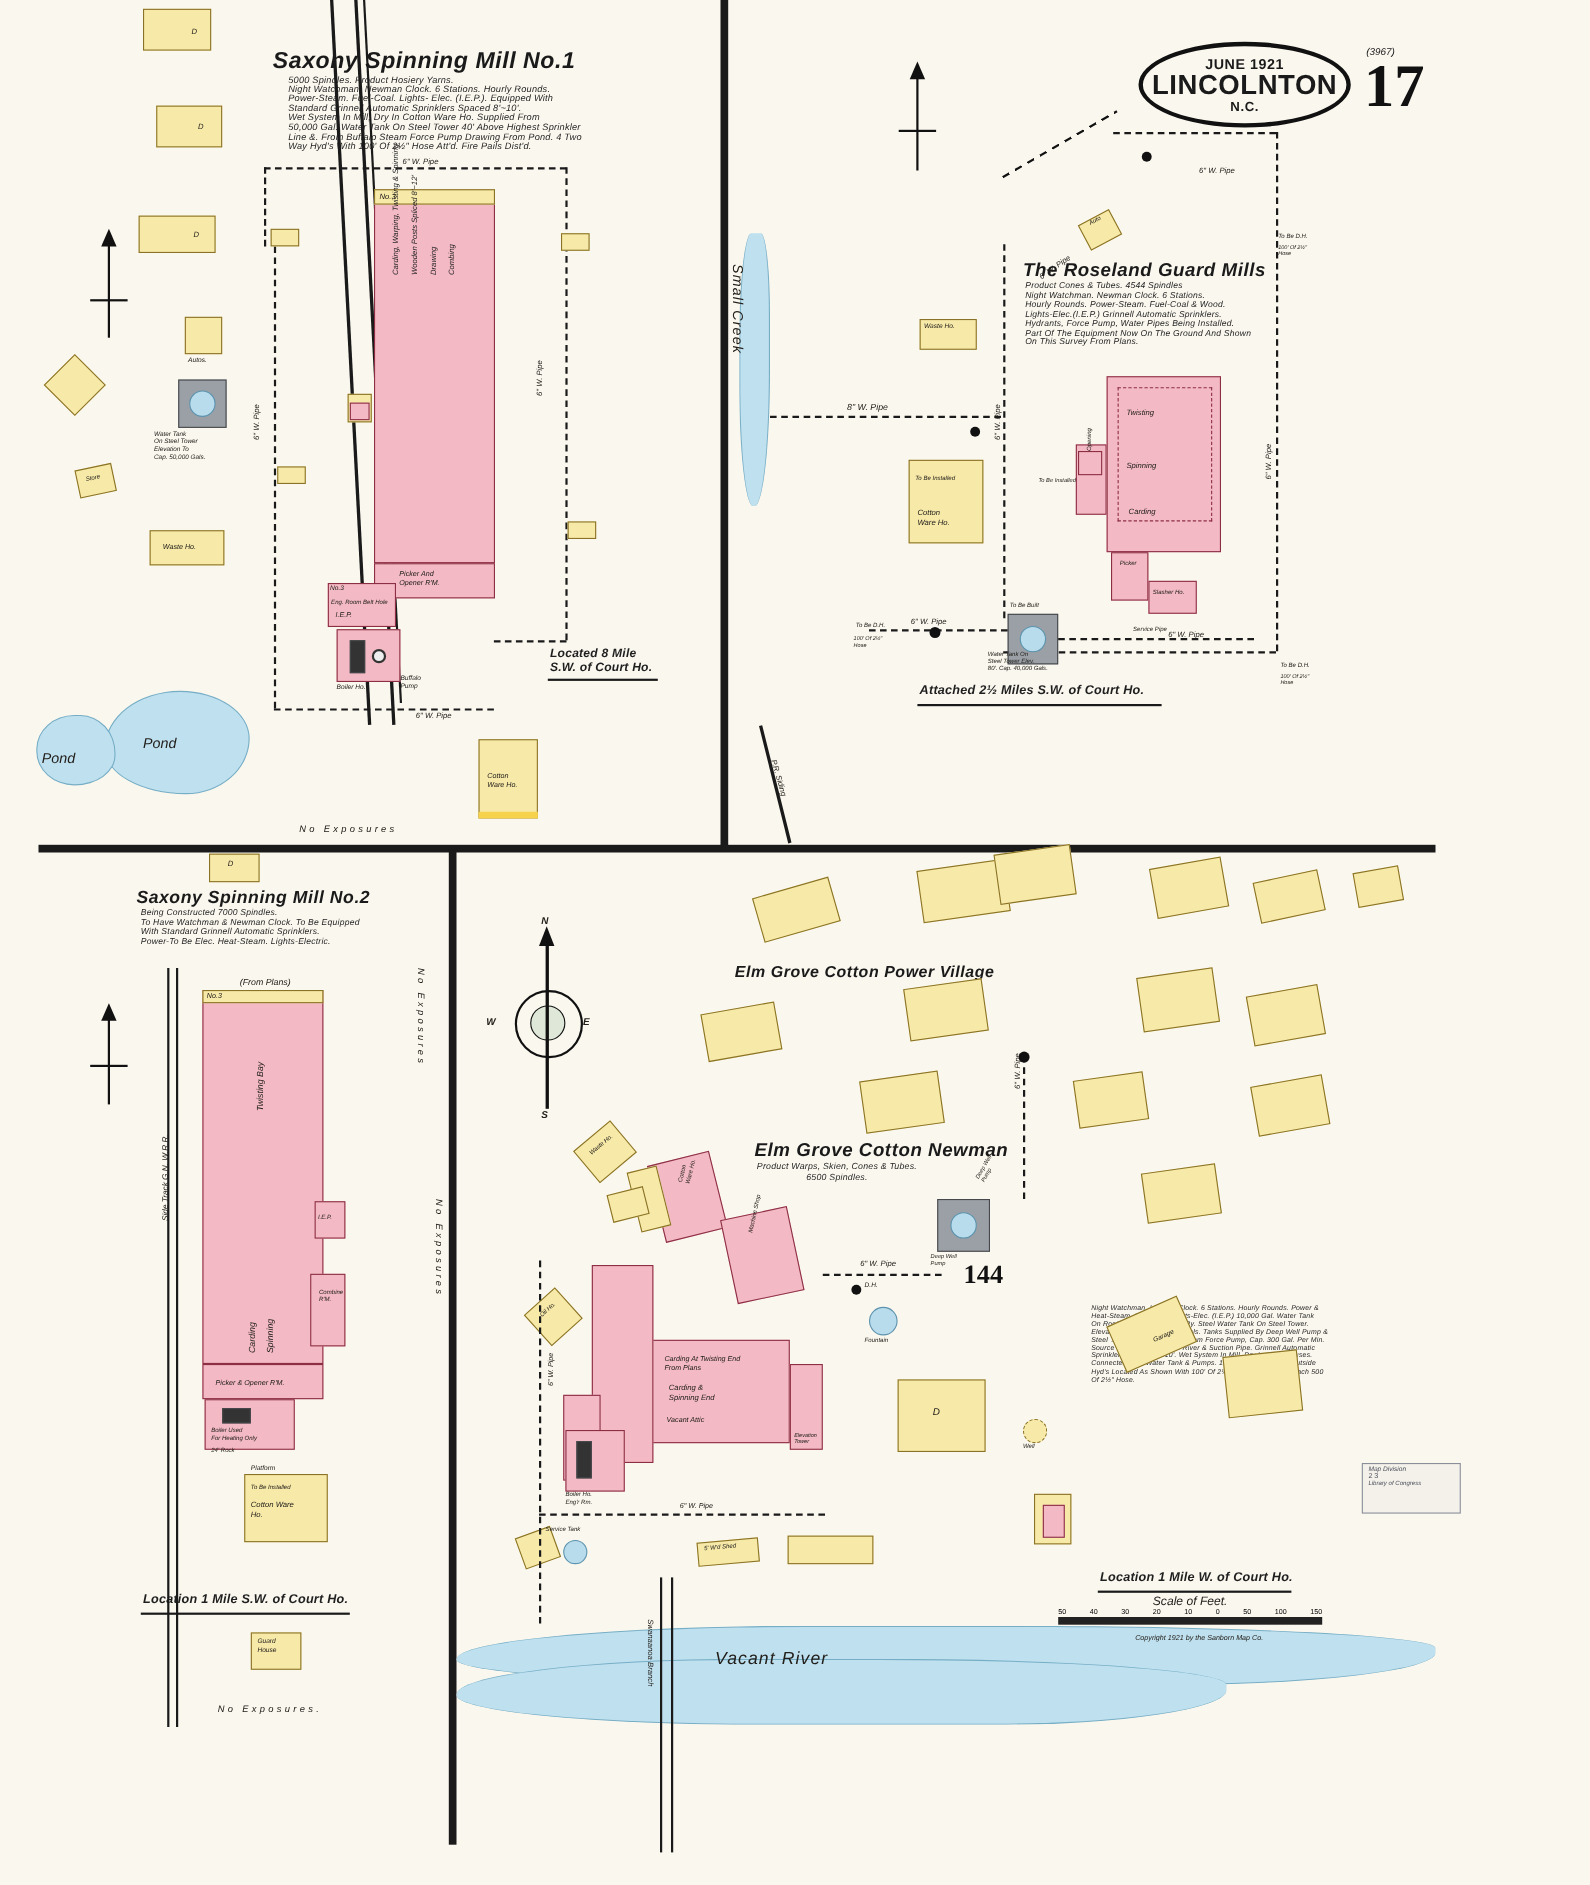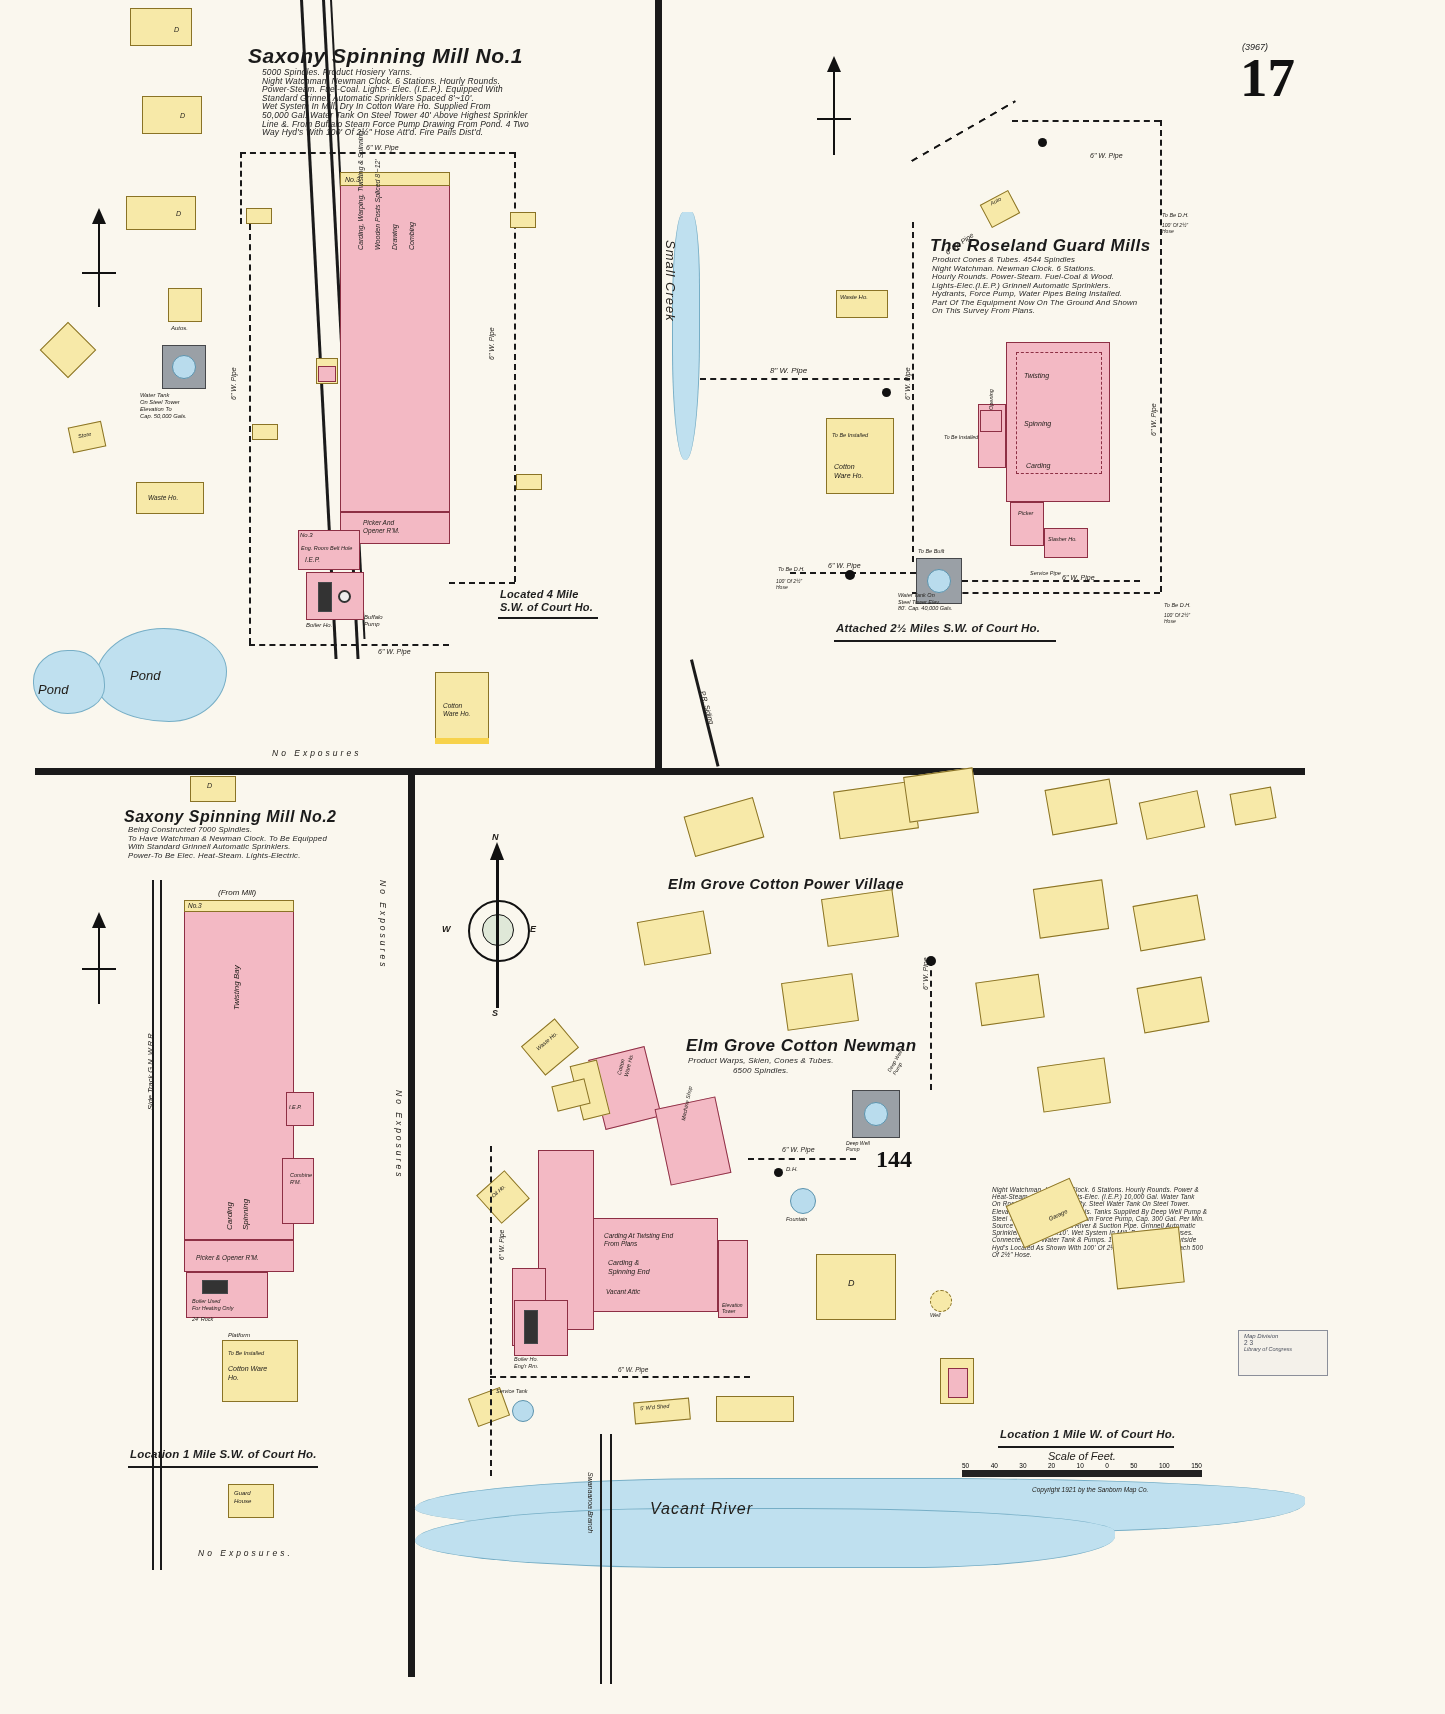--- a/index.html
+++ b/index.html
@@ -33,34 +33,40 @@
 </style>
 </head>
 <body>
 
 <div id="sheet">
 
   <div class="abs divider" style="left:655px;top:0;width:7px;height:770px;"></div>
   <div class="abs divider" style="left:35px;top:768px;width:1270px;height:7px;"></div>
   <div class="abs divider" style="left:408px;top:772px;width:7px;height:905px;"></div>
 
+  <div class="abs" style="left:1035px;top:38px;width:185px;height:70px;border:4px solid #111;border-radius:50%;
+              display:flex;flex-direction:column;align-items:center;justify-content:center;background:#faf7ee;">
+    <div class="ttl" style="font-size:13px;font-style:normal;">JUNE 1921</div>
+    <div class="ttl" style="font-size:25px;font-style:normal;line-height:1;margin-top:-1px;">LINCOLNTON</div>
+    <div class="ttl" style="font-size:12px;font-style:normal;">N.C.</div>
+  </div>
 
   <div class="abs" style="left:1242px;top:42px;font-size:9px;font-style:italic;color:#222;">(3967)</div>
   <div class="abs" style="left:1240px;top:46px;font-size:55px;font-weight:700;color:#111;font-family:'Liberation Serif',serif;">17</div>
 
   <div class="abs ttl" style="left:248px;top:44px;font-size:21px;">Saxony Spinning Mill No.1</div>
   <div class="abs blk" style="left:262px;top:68px;font-size:8.4px;line-height:8.6px;">5000 Spindles.  Product Hosiery Yarns.
 Night Watchman. Newman  Clock. 6 Stations. Hourly Rounds.
 Power-Steam. Fuel-Coal.  Lights- Elec. (I.E.P.). Equipped With
 Standard Grinnell Automatic Sprinklers Spaced 8'~10'.
 Wet System In Mill, Dry In Cotton Ware Ho. Supplied From
 50,000 Gal. Water Tank On Steel Tower 40' Above Highest Sprinkler
 Line &amp;. From Buffalo Steam Force Pump Drawing From Pond. 4 Two
 Way Hyd's With 100' Of 2½" Hose Att'd. Fire Pails Dist'd.</div>
-  <div class="abs blk uline" style="left:500px;top:588px;font-size:11px;line-height:13px;font-weight:700;border-bottom:none;">Located 4 Mile
+  <div class="abs blk uline" style="left:500px;top:588px;font-size:11px;line-height:13px;font-weight:700;border-bottom:none;">Located 8 Mile
 S.W. of Court Ho.</div>
   <div class="abs" style="left:498px;top:617px;width:100px;height:1.6px;background:#1a1a1a;"></div>
 
   <div class="abs dash" style="left:240px;top:152px;width:275px;"></div>
   <div class="abs dashv" style="left:240px;top:152px;height:72px;"></div>
   <div class="abs dashv" style="left:514px;top:152px;height:430px;"></div>
   <div class="abs dashv" style="left:249px;top:224px;height:420px;"></div>
   <div class="abs dash" style="left:249px;top:644px;width:200px;"></div>
   <div class="abs dash" style="left:449px;top:582px;width:66px;"></div>
 
@@ -231,21 +237,21 @@
 
   <div class="abs" style="left:833px;top:60px;width:2px;height:95px;background:#111;"></div>
   <div class="abs" style="left:827px;top:56px;width:0;height:0;border-left:7px solid transparent;border-right:7px solid transparent;border-bottom:16px solid #111;"></div>
   <div class="abs" style="left:817px;top:118px;width:34px;height:2px;background:#111;"></div>
 
   <div class="abs ttl" style="left:124px;top:808px;font-size:16px;">Saxony Spinning Mill No.2</div>
   <div class="abs blk" style="left:128px;top:826px;font-size:7.8px;line-height:8.6px;">Being Constructed  7000 Spindles.
 To Have Watchman &amp; Newman  Clock. To Be Equipped
 With Standard Grinnell Automatic Sprinklers.
 Power-To Be  Elec. Heat-Steam. Lights-Electric.</div>
-  <div class="abs lbl" style="left:218px;top:888px;font-size:8px;">(From Mill)</div>
+  <div class="abs lbl" style="left:218px;top:888px;font-size:8px;">(From Plans)</div>
   <div class="abs blk" style="left:130px;top:1448px;font-size:11.5px;font-weight:700;">Location 1 Mile S.W. of Court Ho.</div>
   <div class="abs" style="left:128px;top:1466px;width:190px;height:1.6px;background:#1a1a1a;"></div>
 
   <div class="abs bpink" style="left:184px;top:900px;width:110px;height:340px;"></div>
   <div class="abs byel" style="left:184px;top:900px;width:110px;height:12px;"></div>
   <div class="abs lbl" style="left:188px;top:902px;font-size:6.5px;">No.3</div>
   <div class="abs lbl" style="left:232px;top:1010px;font-size:8px;transform:rotate(-90deg);transform-origin:left top;">Twisting  Bay</div>
   <div class="abs lbl" style="left:222px;top:1230px;font-size:8px;line-height:16px;white-space:pre;transform:rotate(-90deg);transform-origin:left top;">Carding
 Spinning</div>
 

